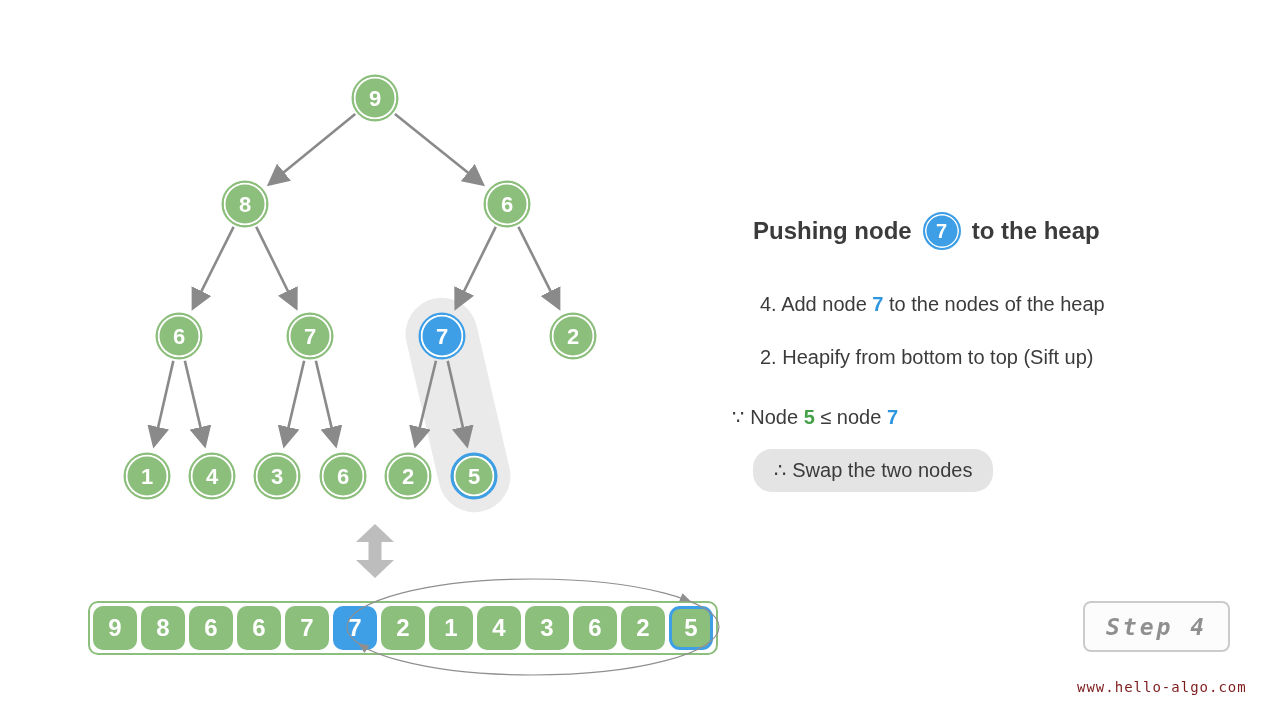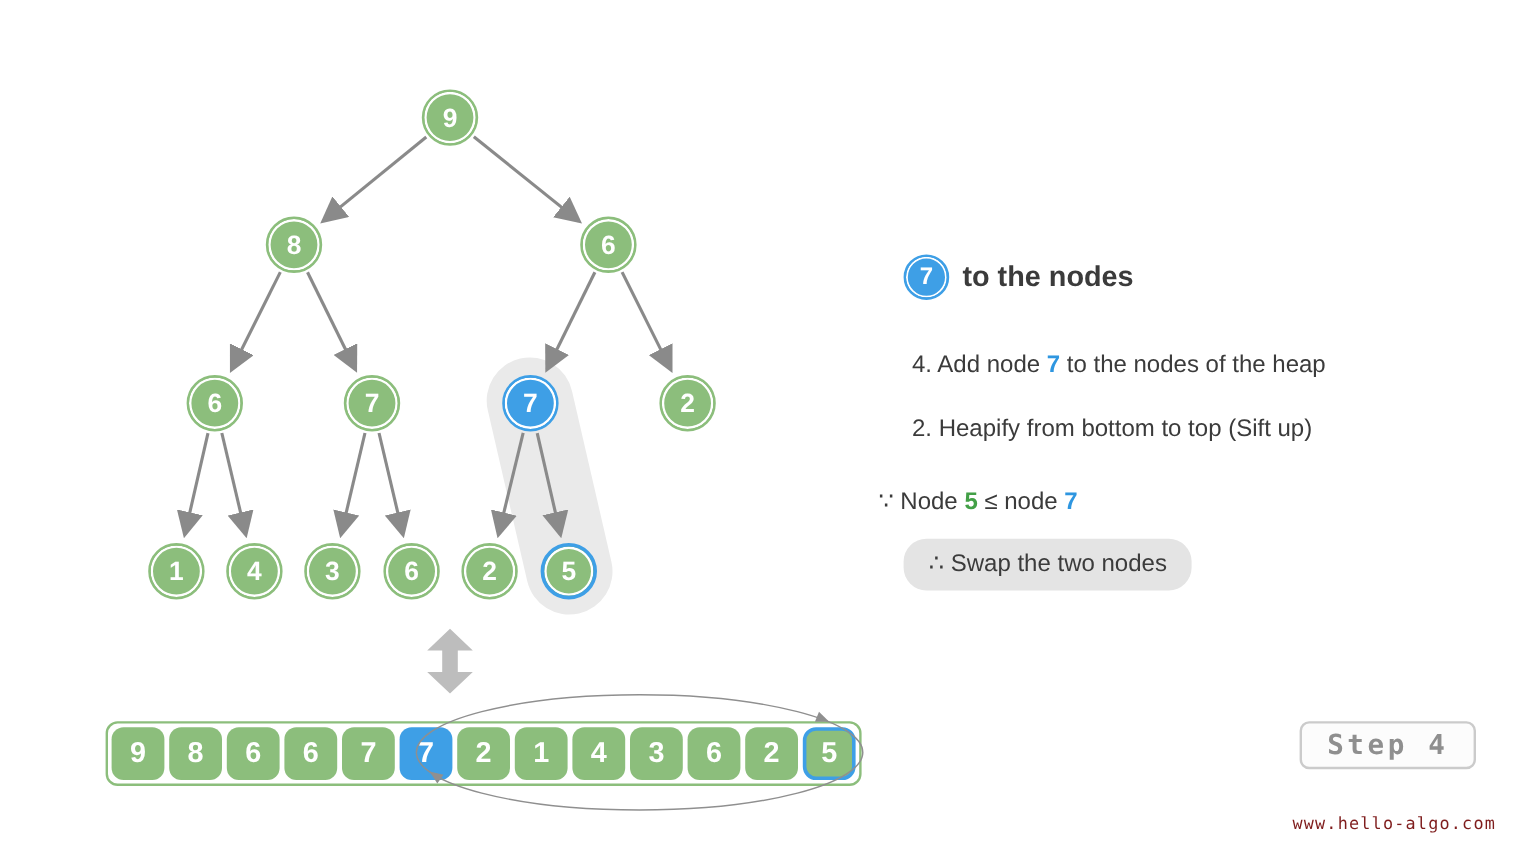--- a/index.html
+++ b/index.html
@@ -51,25 +51,25 @@
   #step1{left:760px;top:293px;}
   #step2{left:760px;top:346px;}
   #because{left:732px;top:405px;}
   .num-blue{color:var(--tblue);font-weight:bold;}
   .num-green{color:var(--tgreen);font-weight:bold;}
   #therefore{
     left:753px;top:449px;background:#e4e4e4;border-radius:19px;
     height:43px;line-height:43px;padding:0 21px;font-size:20px;white-space:nowrap;
   }
   #step-badge{
-    left:1083px;top:601px;width:147px;height:40px;box-sizing:border-box;
+    left:1083px;top:601px;width:147px;height:51px;box-sizing:border-box;
     background:#fcfcfc;border:2px solid #cbcbcb;border-radius:8px;
     display:flex;align-items:center;justify-content:center;
     font-family:"DejaVu Sans Mono","Liberation Mono",monospace;
-    font-size:23px;font-weight:bold;letter-spacing:3px;color:#8f8f8f;
+    font-size:23px;font-weight:bold;letter-spacing:3px;color:#8f8f8f;font-style:italic;
   }
   #watermark{
     left:1077px;top:679px;font-family:"DejaVu Sans Mono","Liberation Mono",monospace;
     font-size:14px;color:#7f1d1d;letter-spacing:1px;
   }
 </style>
 </head>
 <body>
 
 <div id="capsule"></div>
@@ -126,24 +126,25 @@
     <div class="cell green">2</div>
     <div class="cell green">1</div>
     <div class="cell green">4</div>
     <div class="cell green">3</div>
     <div class="cell green">6</div>
     <div class="cell green">2</div>
     <div class="cell ring">5</div>
   </div>
 
 <div class="panel" id="heading">
+  <span>Pushing node</span>
   <span class="mini-node">
     <span>7</span>
   </span>
-  <span>to the nodes</span>
+  <span>to the heap</span>
 </div>
 
 <div class="panel line" id="step1">
   <span>4. Add node </span><span class="num-blue">7</span><span> to the nodes of the heap</span>
 </div>
 
 <div class="panel line" id="step2">
   <span>2. Heapify from bottom to top (Sift up)</span>
 </div>
 

